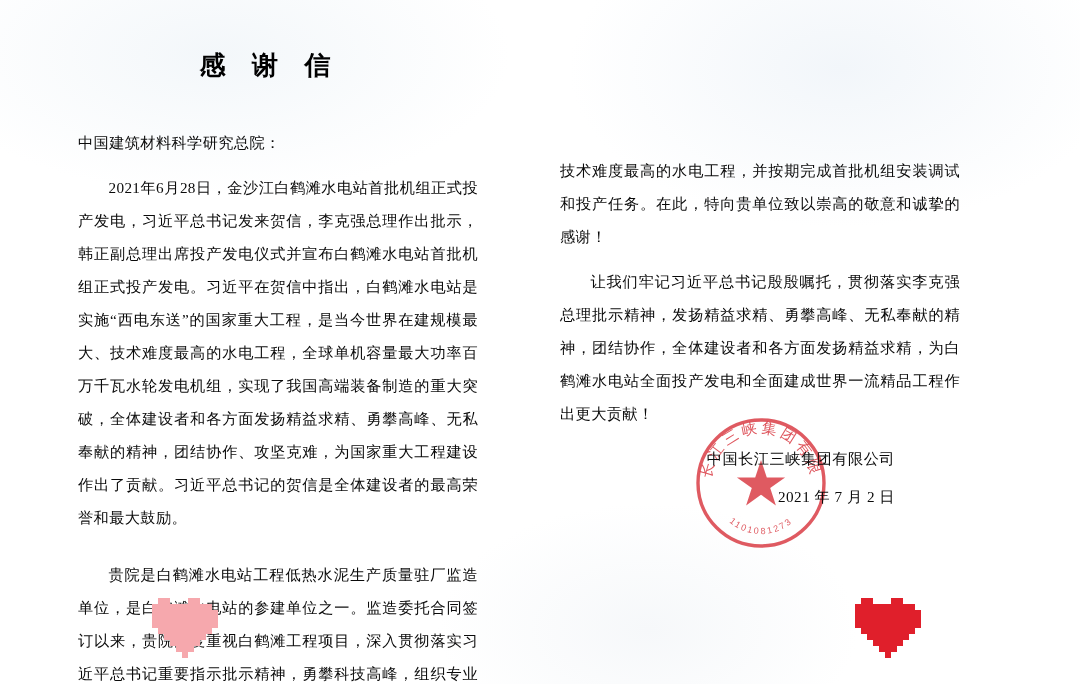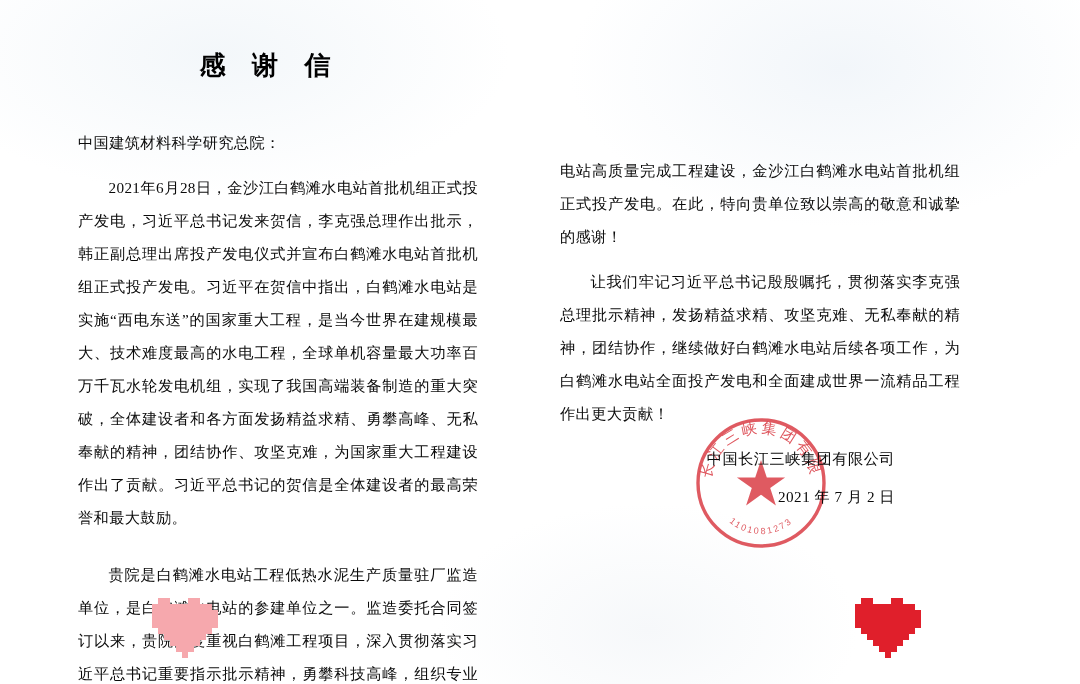--- a/index.html
+++ b/index.html
@@ -136,22 +136,22 @@
     <div class="columns">
 
       <div class="col col-left">
         <div class="para salutation">中国建筑材料科学研究总院：</div>
         <div class="para indent">2021年6月28日，金沙江白鹤滩水电站首批机组正式投产发电，习近平总书记发来贺信，李克强总理作出批示，韩正副总理出席投产发电仪式并宣布白鹤滩水电站首批机组正式投产发电。习近平在贺信中指出，白鹤滩水电站是实施“西电东送”的国家重大工程，是当今世界在建规模最大、技术难度最高的水电工程，全球单机容量最大功率百万千瓦水轮发电机组，实现了我国高端装备制造的重大突破，全体建设者和各方面发扬精益求精、勇攀高峰、无私奉献的精神，团结协作、攻坚克难，为国家重大工程建设作出了贡献。习近平总书记的贺信是全体建设者的最高荣誉和最大鼓励。</div>
         <div class="gap"></div>
         <div class="para indent">贵院是白鹤滩水电站工程低热水泥生产质量驻厂监造单位，是白鹤滩水电站的参建单位之一。监造委托合同签订以来，贵院高度重视白鹤滩工程项目，深入贯彻落实习近平总书记重要指示批示精神，勇攀科技高峰，组织专业技术力量，严格质量管理，规范开展工程用低热水泥生产质量驻厂监造工作，助力白鹤滩水</div>
       </div>
 
       <div class="col col-right">
-        <div class="para">电站高质量完成工程建设，金沙江白鹤滩水电站首批机组正式投产发电。在此，特向贵单位致以崇高的敬意和诚挚的感谢！</div>
-        <div class="para indent">让我们牢记习近平总书记殷殷嘱托，贯彻落实李克强总理批示精神，发扬精益求精、攻坚克难、无私奉献的精神，团结协作，继续做好白鹤滩水电站后续各项工作，为白鹤滩水电站全面投产发电和全面建成世界一流精品工程作出更大贡献！</div>
+        <div class="para">技术难度最高的水电工程，并按期完成首批机组安装调试和投产任务。在此，特向贵单位致以崇高的敬意和诚挚的感谢！</div>
+        <div class="para indent">让我们牢记习近平总书记殷殷嘱托，贯彻落实李克强总理批示精神，发扬精益求精、勇攀高峰、无私奉献的精神，团结协作，全体建设者和各方面发扬精益求精，为白鹤滩水电站全面投产发电和全面建成世界一流精品工程作出更大贡献！</div>
       </div>
 
     </div>
 
     <div class="stamp">
       <svg width="150" height="150" viewBox="0 0 150 150" xmlns="http://www.w3.org/2000/svg">
         <g stroke="#d4202a" fill="none" stroke-width="3.4" opacity="0.9">
           <circle cx="75" cy="75" r="63"></circle>
         </g>
         <g fill="#d4202a" opacity="0.9">

